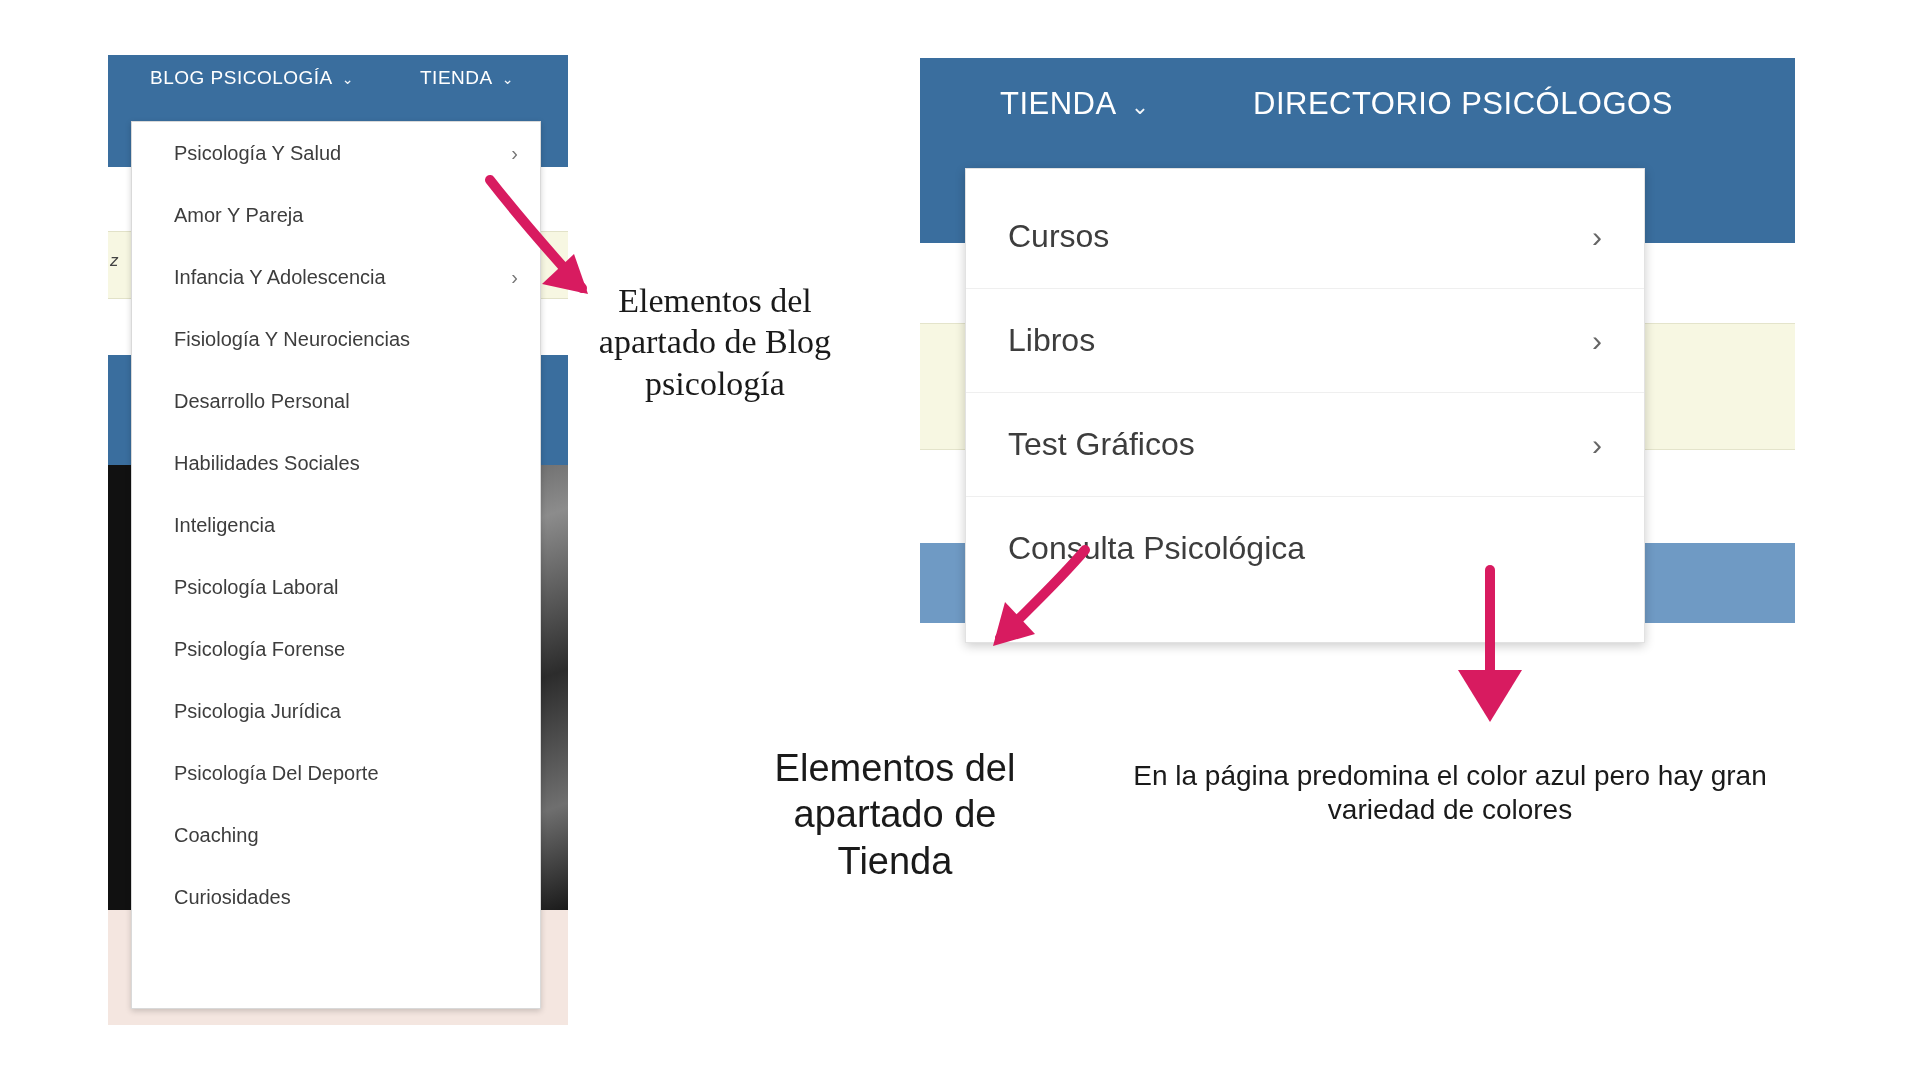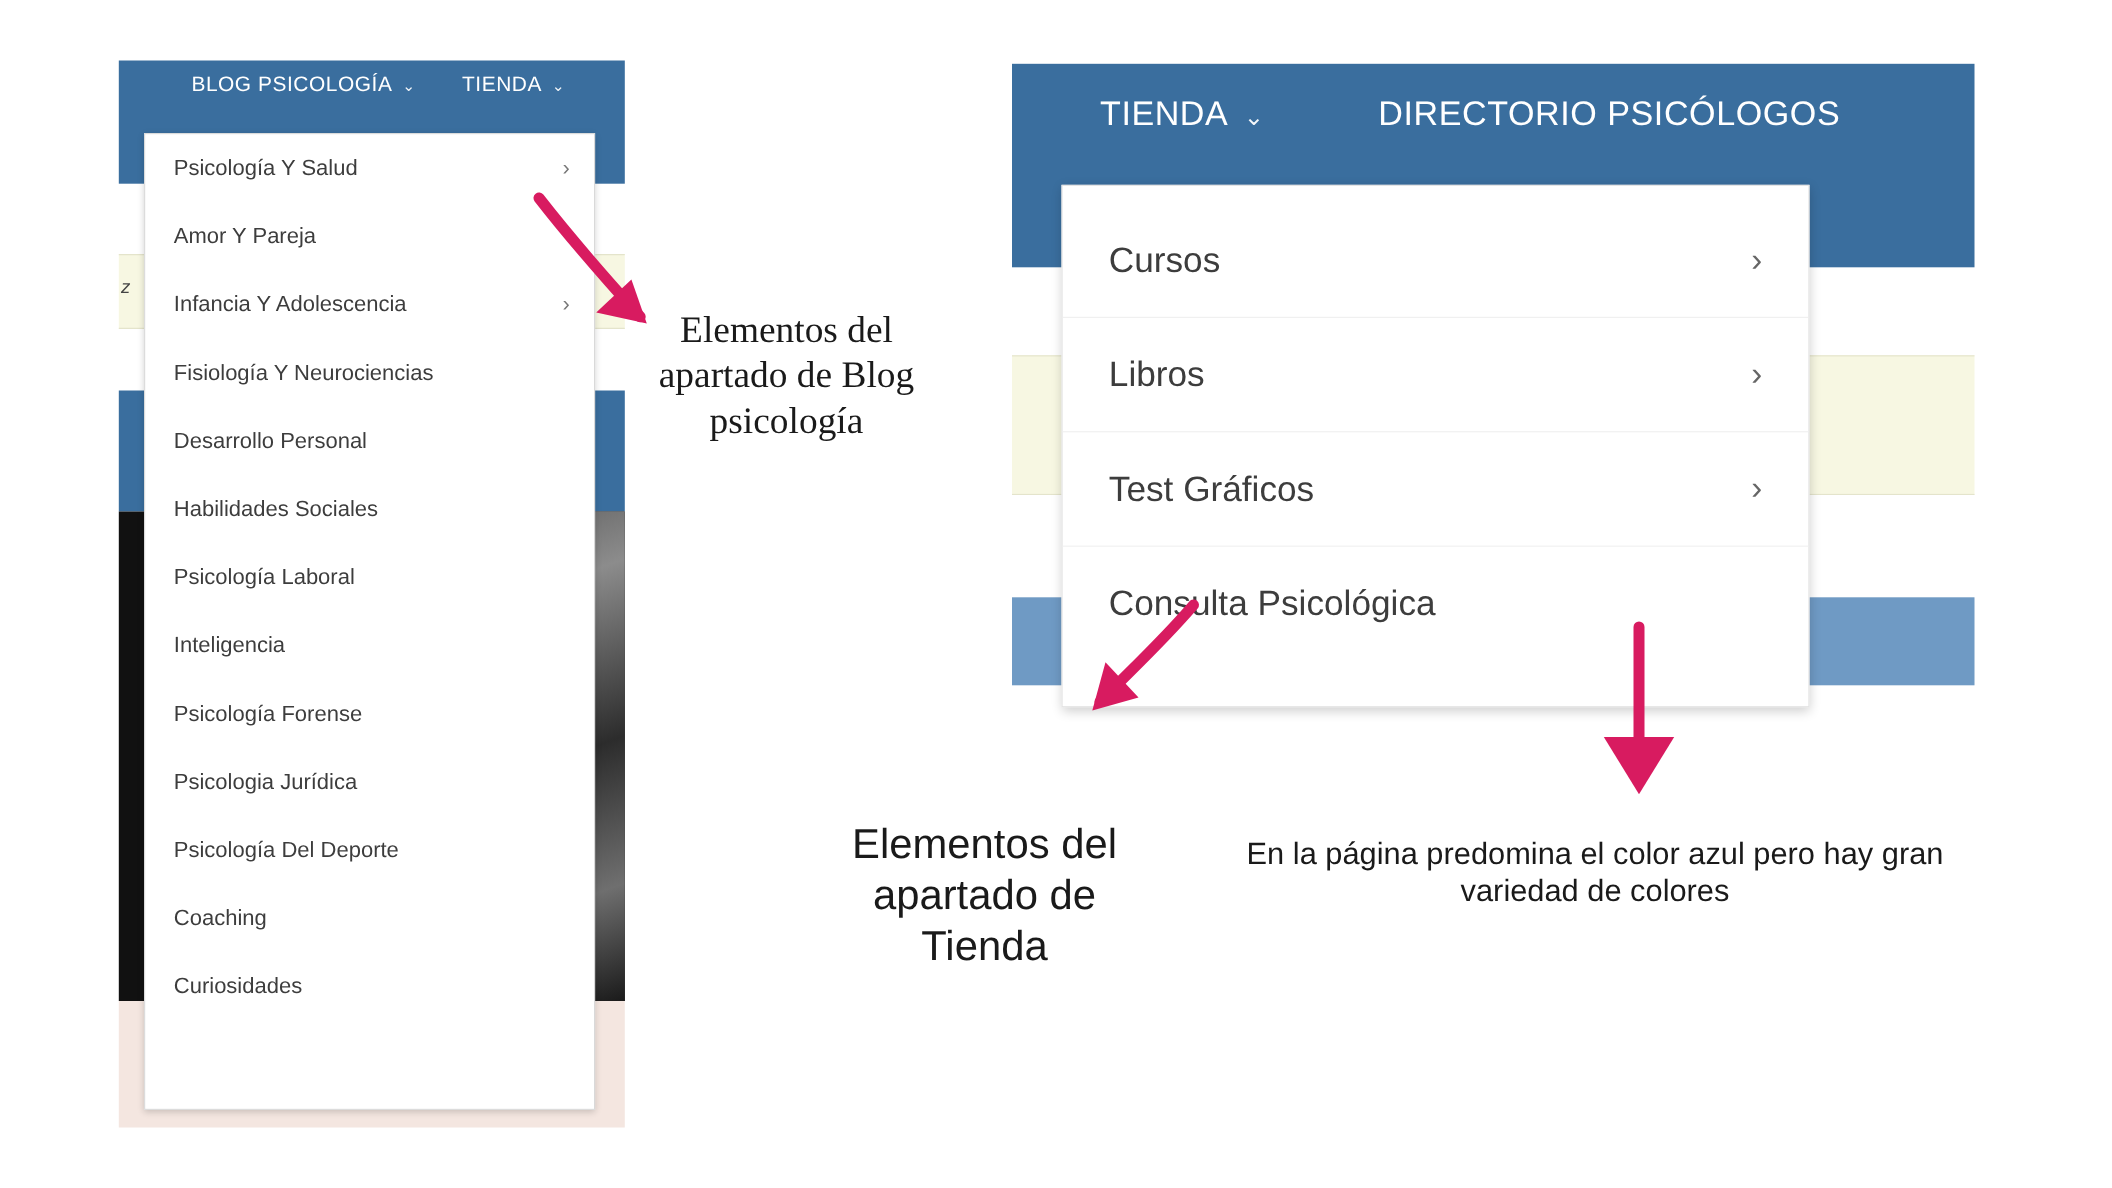--- a/index.html
+++ b/index.html
@@ -33,21 +33,21 @@
     color: #ffffff;
   }
   .nav-bar-left .nav-item {
     position: absolute;
     top: 12px;
     font-size: 19px;
     letter-spacing: 0.5px;
     color: #ffffff;
     white-space: nowrap;
   }
-  .nav-item-blog { left: 42px; margin-left: 24px; }
+  .nav-item-blog { left: 42px; }
   .nav-item-tienda { left: 312px; }
   .caret {
     display: inline-block;
     margin-left: 9px;
     font-size: 14px;
     opacity: .95;
   }
 
   
   .yellow-strip-left {
@@ -119,21 +119,21 @@
     height: 888px;
     background: #ffffff;
     border: 1px solid #d9d9d9;
     box-shadow: 0 2px 6px rgba(0,0,0,.18);
     box-sizing: border-box;
   }
   .dd-item {
     position: relative;
     height: 62px;
     line-height: 62px;
-    padding-left: 26px;
+    padding-left: 42px;
     padding-right: 30px;
     font-size: 20px;
     color: #3d3d3d;
     white-space: nowrap;
   }
   .dd-item .arrow {
     position: absolute;
     right: 22px;
     top: 0;
     font-size: 20px;
@@ -294,25 +294,25 @@
     </div>
     <div class="dd-item">
       <span>Desarrollo Personal</span>
       <span class="arrow"></span>
     </div>
     <div class="dd-item">
       <span>Habilidades Sociales</span>
       <span class="arrow"></span>
     </div>
     <div class="dd-item">
+      <span>Inteligencia</span>
+      <span class="arrow"></span>
+    </div>
+    <div class="dd-item">
       <span>Psicología Laboral</span>
-      <span class="arrow"></span>
-    </div>
-    <div class="dd-item">
-      <span>Inteligencia</span>
       <span class="arrow"></span>
     </div>
     <div class="dd-item">
       <span>Psicología Forense</span>
       <span class="arrow"></span>
     </div>
     <div class="dd-item">
       <span>Psicologia Jurídica</span>
       <span class="arrow"></span>
     </div>

